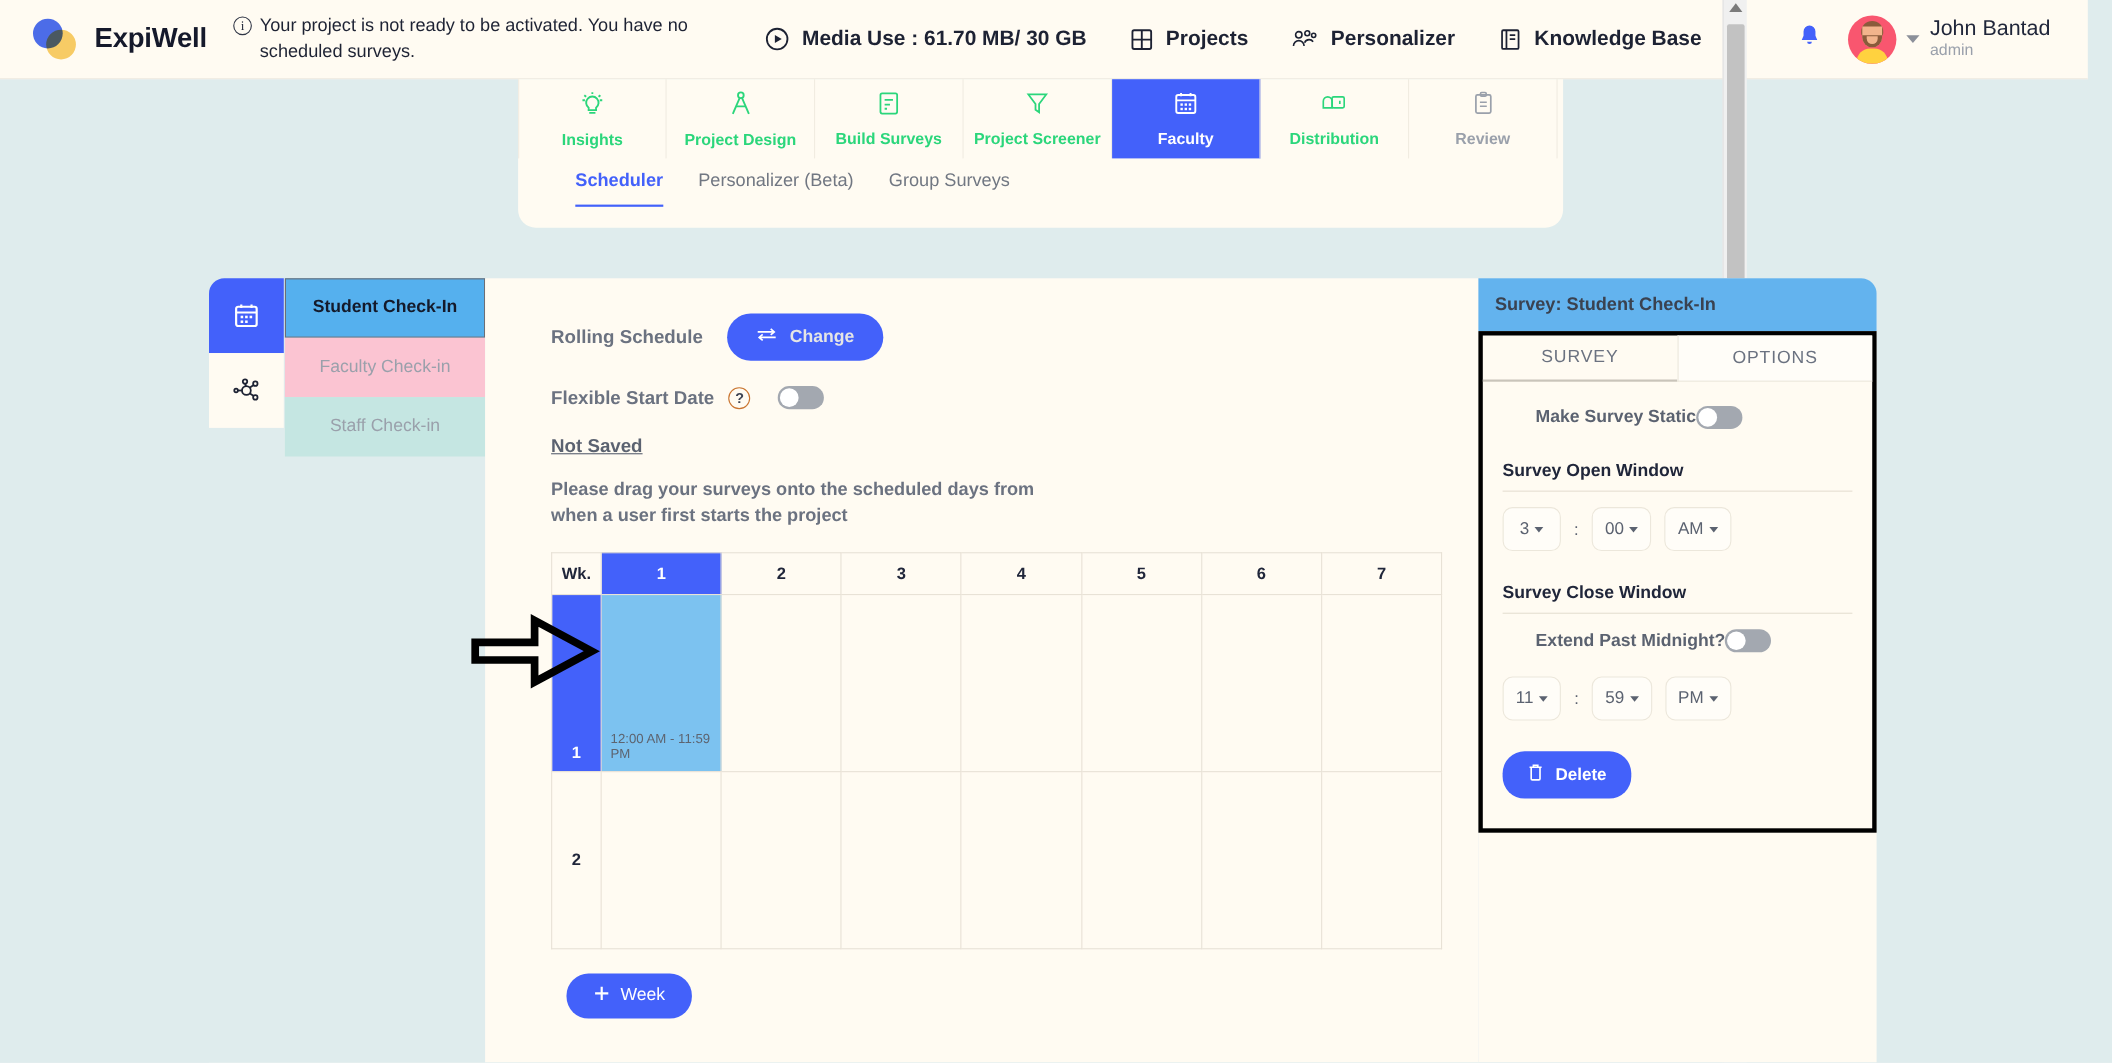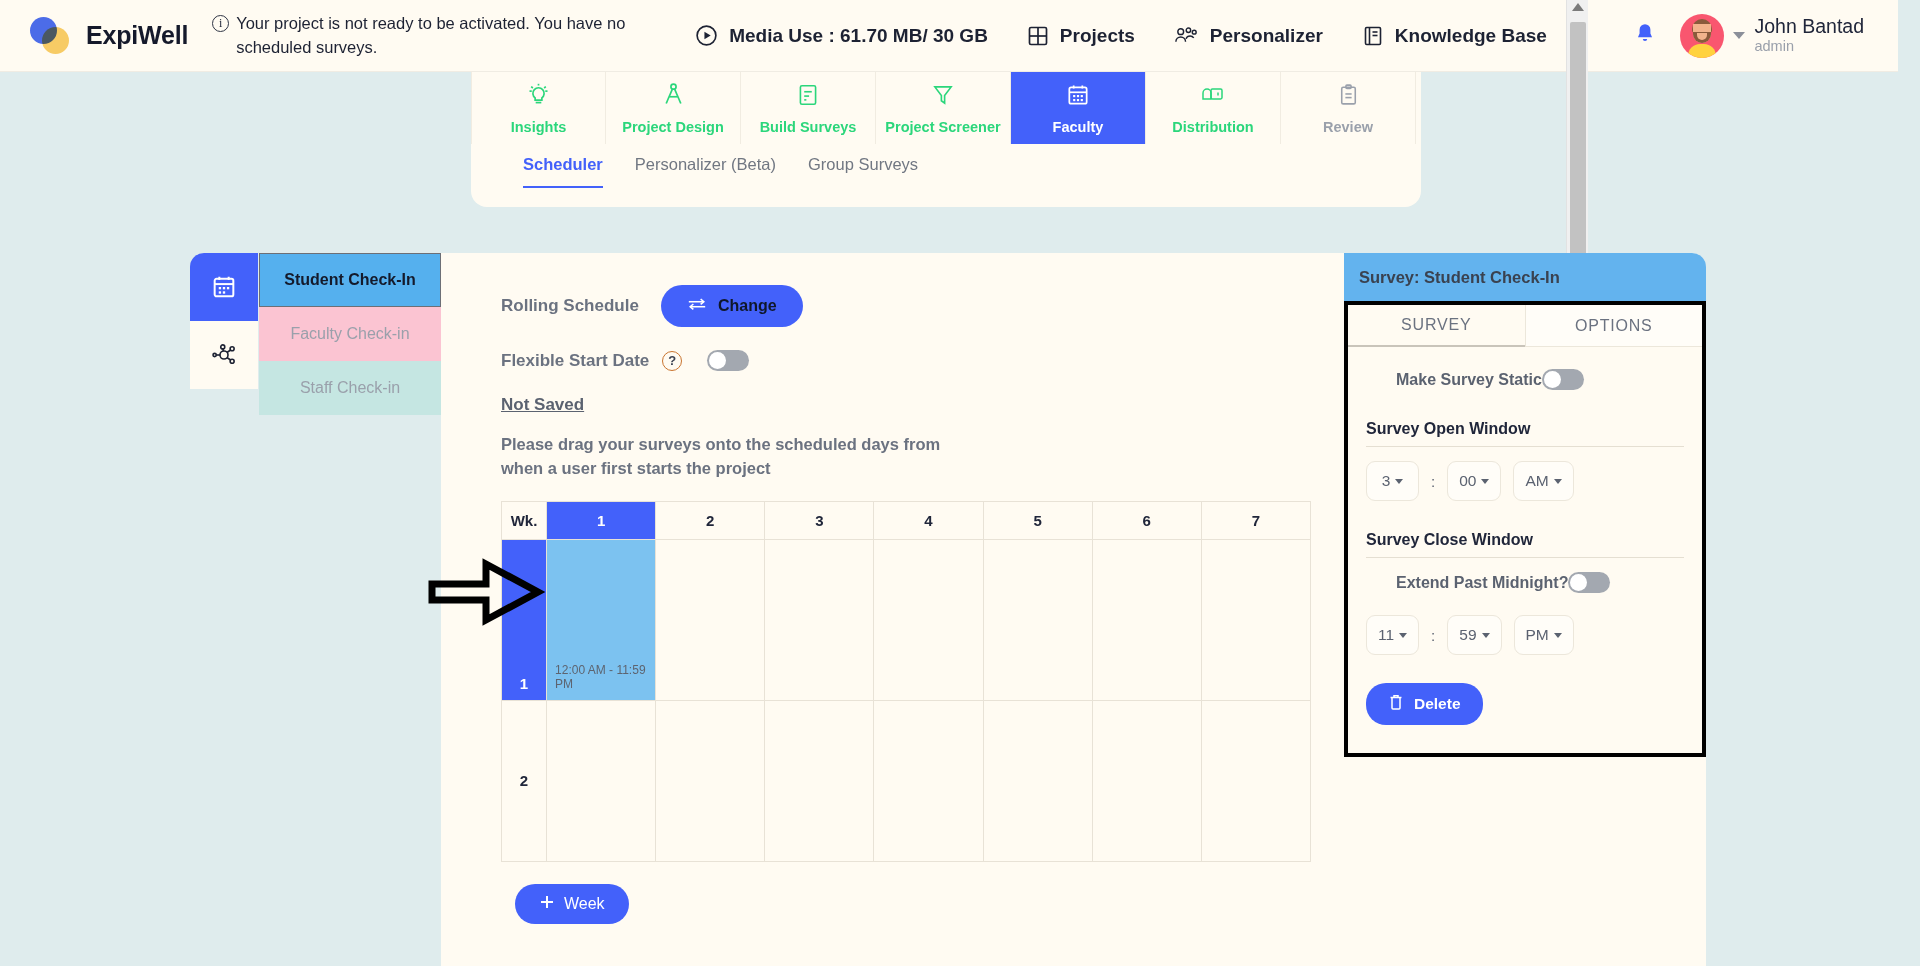--- a/index.html
+++ b/index.html
@@ -100,21 +100,21 @@
 
   
   .mainpanel {
     position: absolute; left: 441px; top: 253px; width: 903px; height: 713px;
     background: #fffbf2;
   }
   .rollrow { display: flex; align-items: center; gap: 22px; margin: 32px 0 0 60px; }
   .rolllabel { font-size: 17px; font-weight: bold; color: #6b7280; }
   .btn-change {
     display: flex; align-items: center; gap: 11px;
-    background: #4361fa; color: #0f172a; font-size: 16px; font-weight: bold;
+    background: #4361fa; color: #e5e5e5; font-size: 16px; font-weight: bold;
     border: none; border-radius: 22px; padding: 11px 26px; cursor: pointer;
   }
   .flexrow { display: flex; align-items: center; gap: 13px; margin: 23px 0 0 60px; }
   .flexlabel { font-size: 17px; font-weight: bold; color: #6b7280; }
   .qmark {
     width: 20px; height: 20px; border-radius: 50%; border: 1.6px solid #c9742f;
     color: #3b4252; font-size: 13px; font-weight: bold; text-align: center; line-height: 17px;
     cursor: pointer;
   }
   .toggle { width: 42px; height: 21px; border-radius: 11px; background: #a3a8b0; position: relative; cursor: pointer; margin-left: 12px; }

